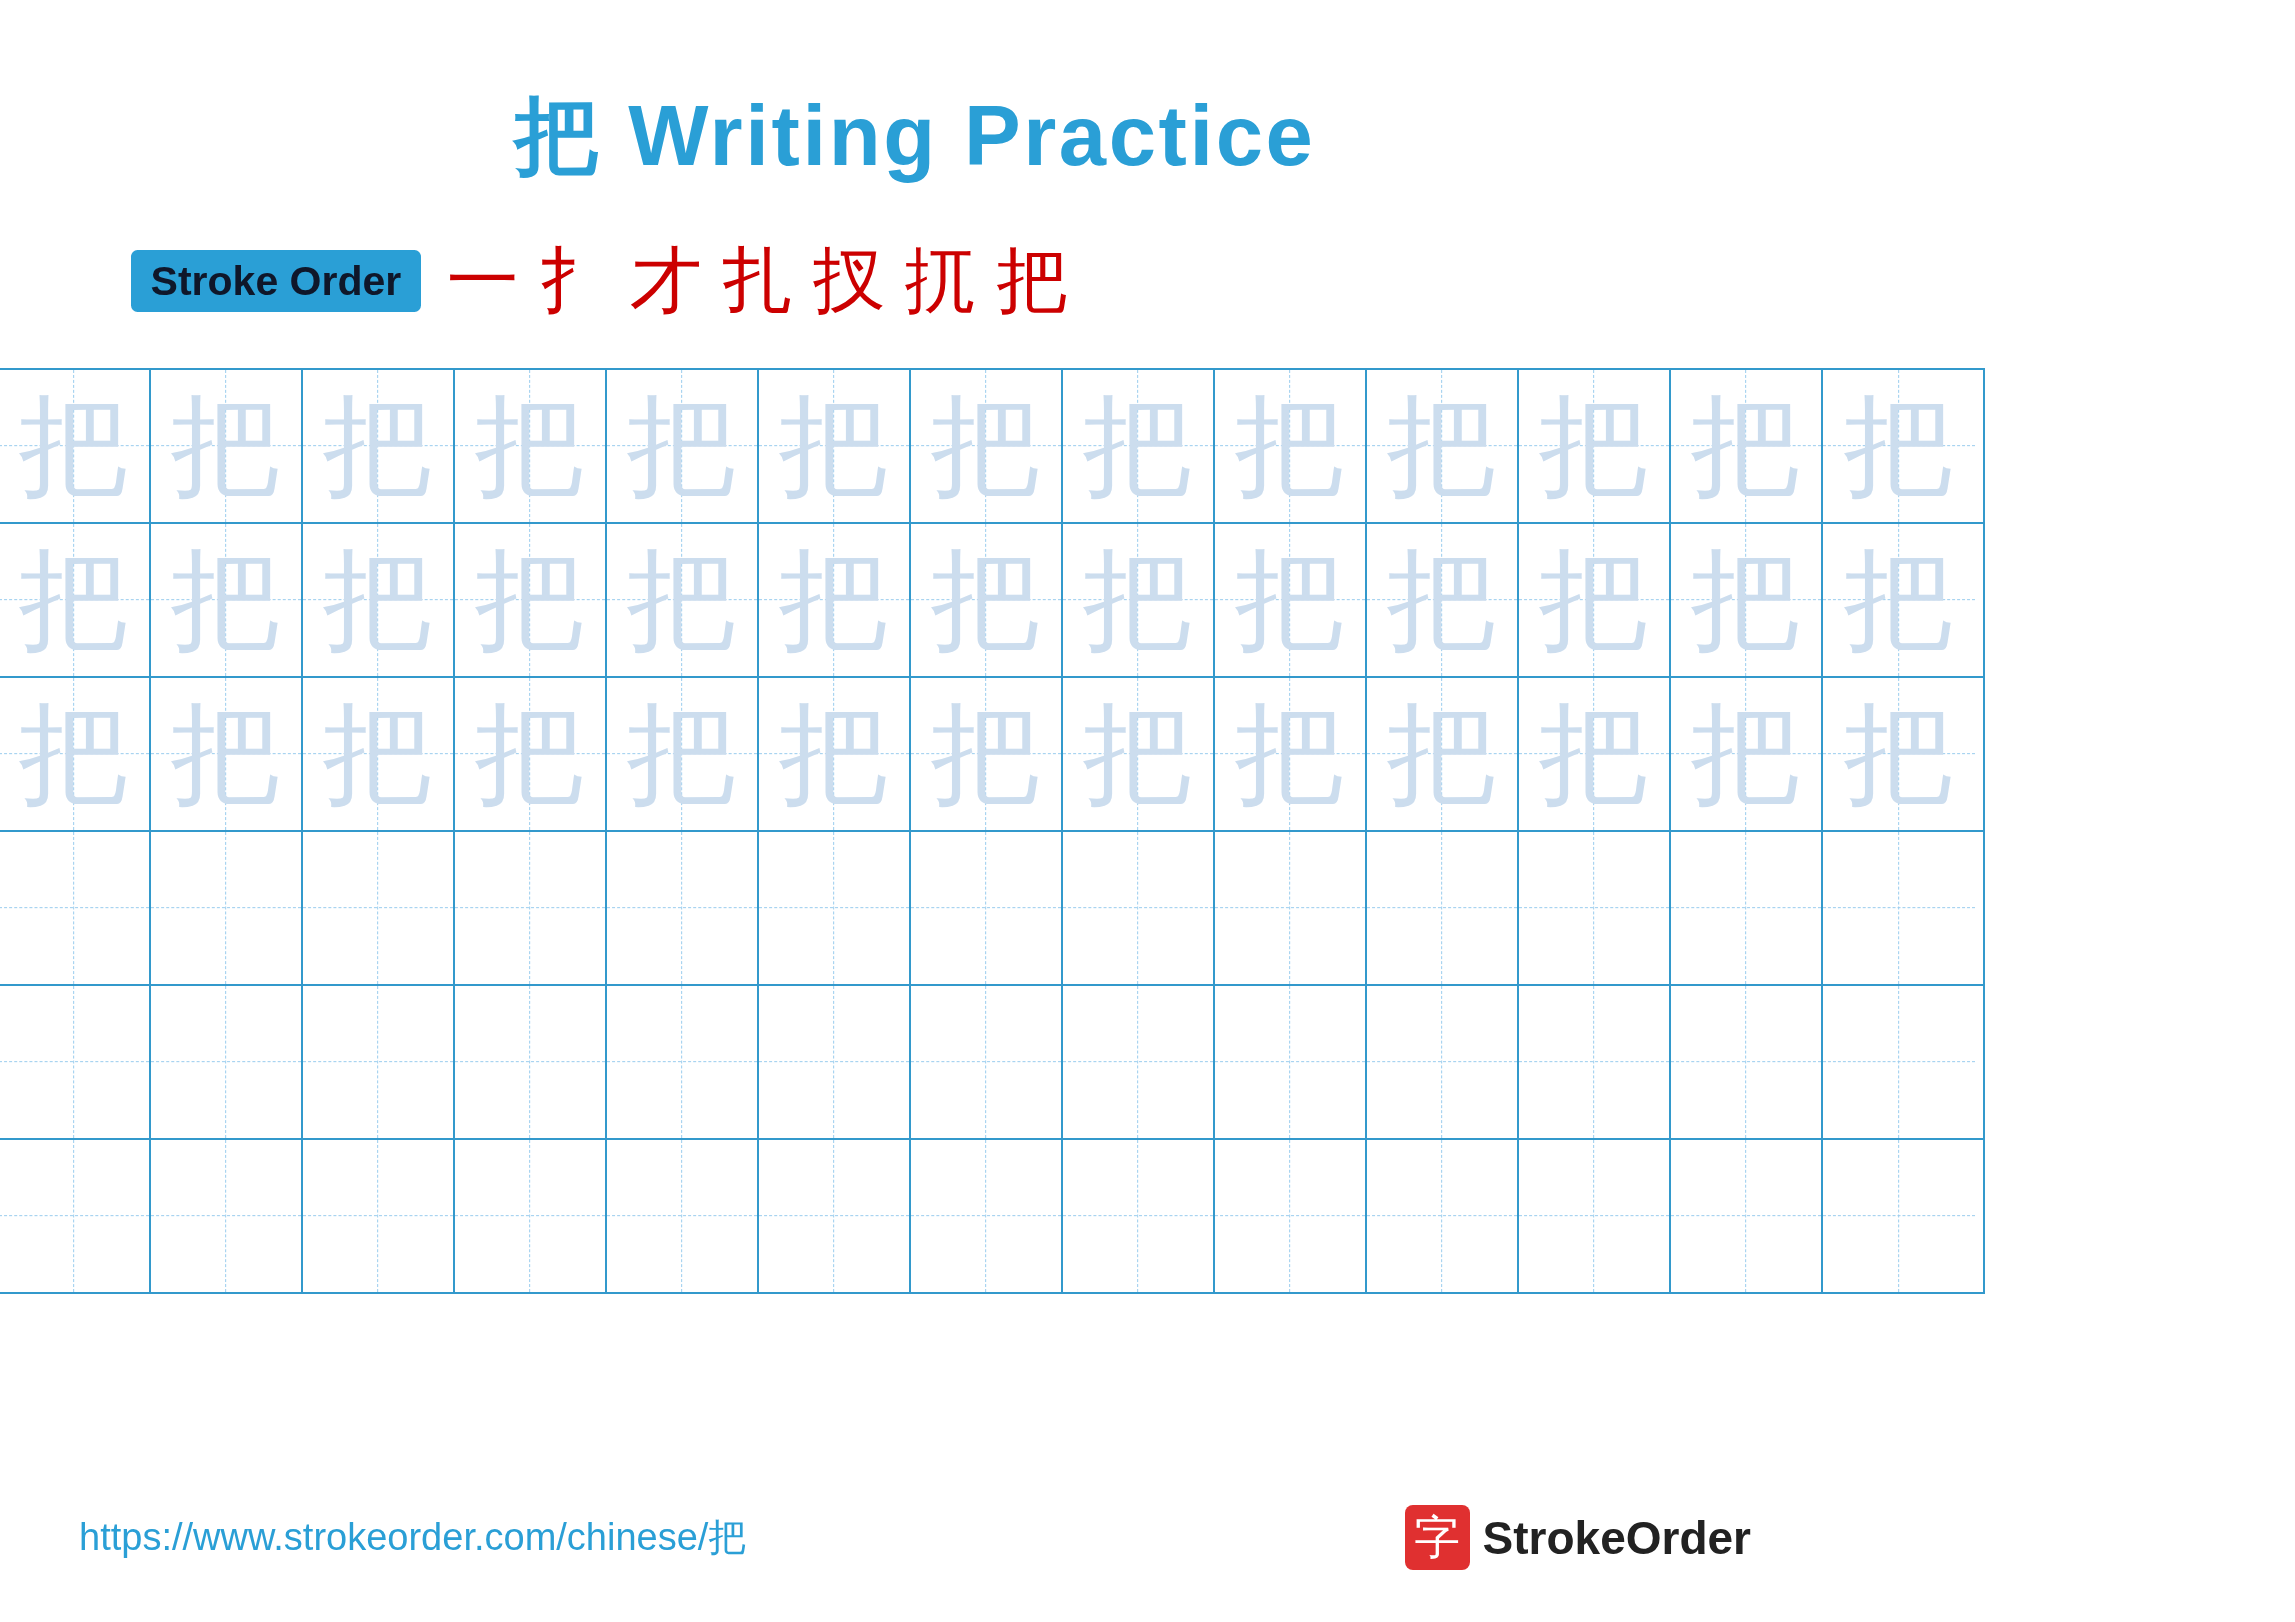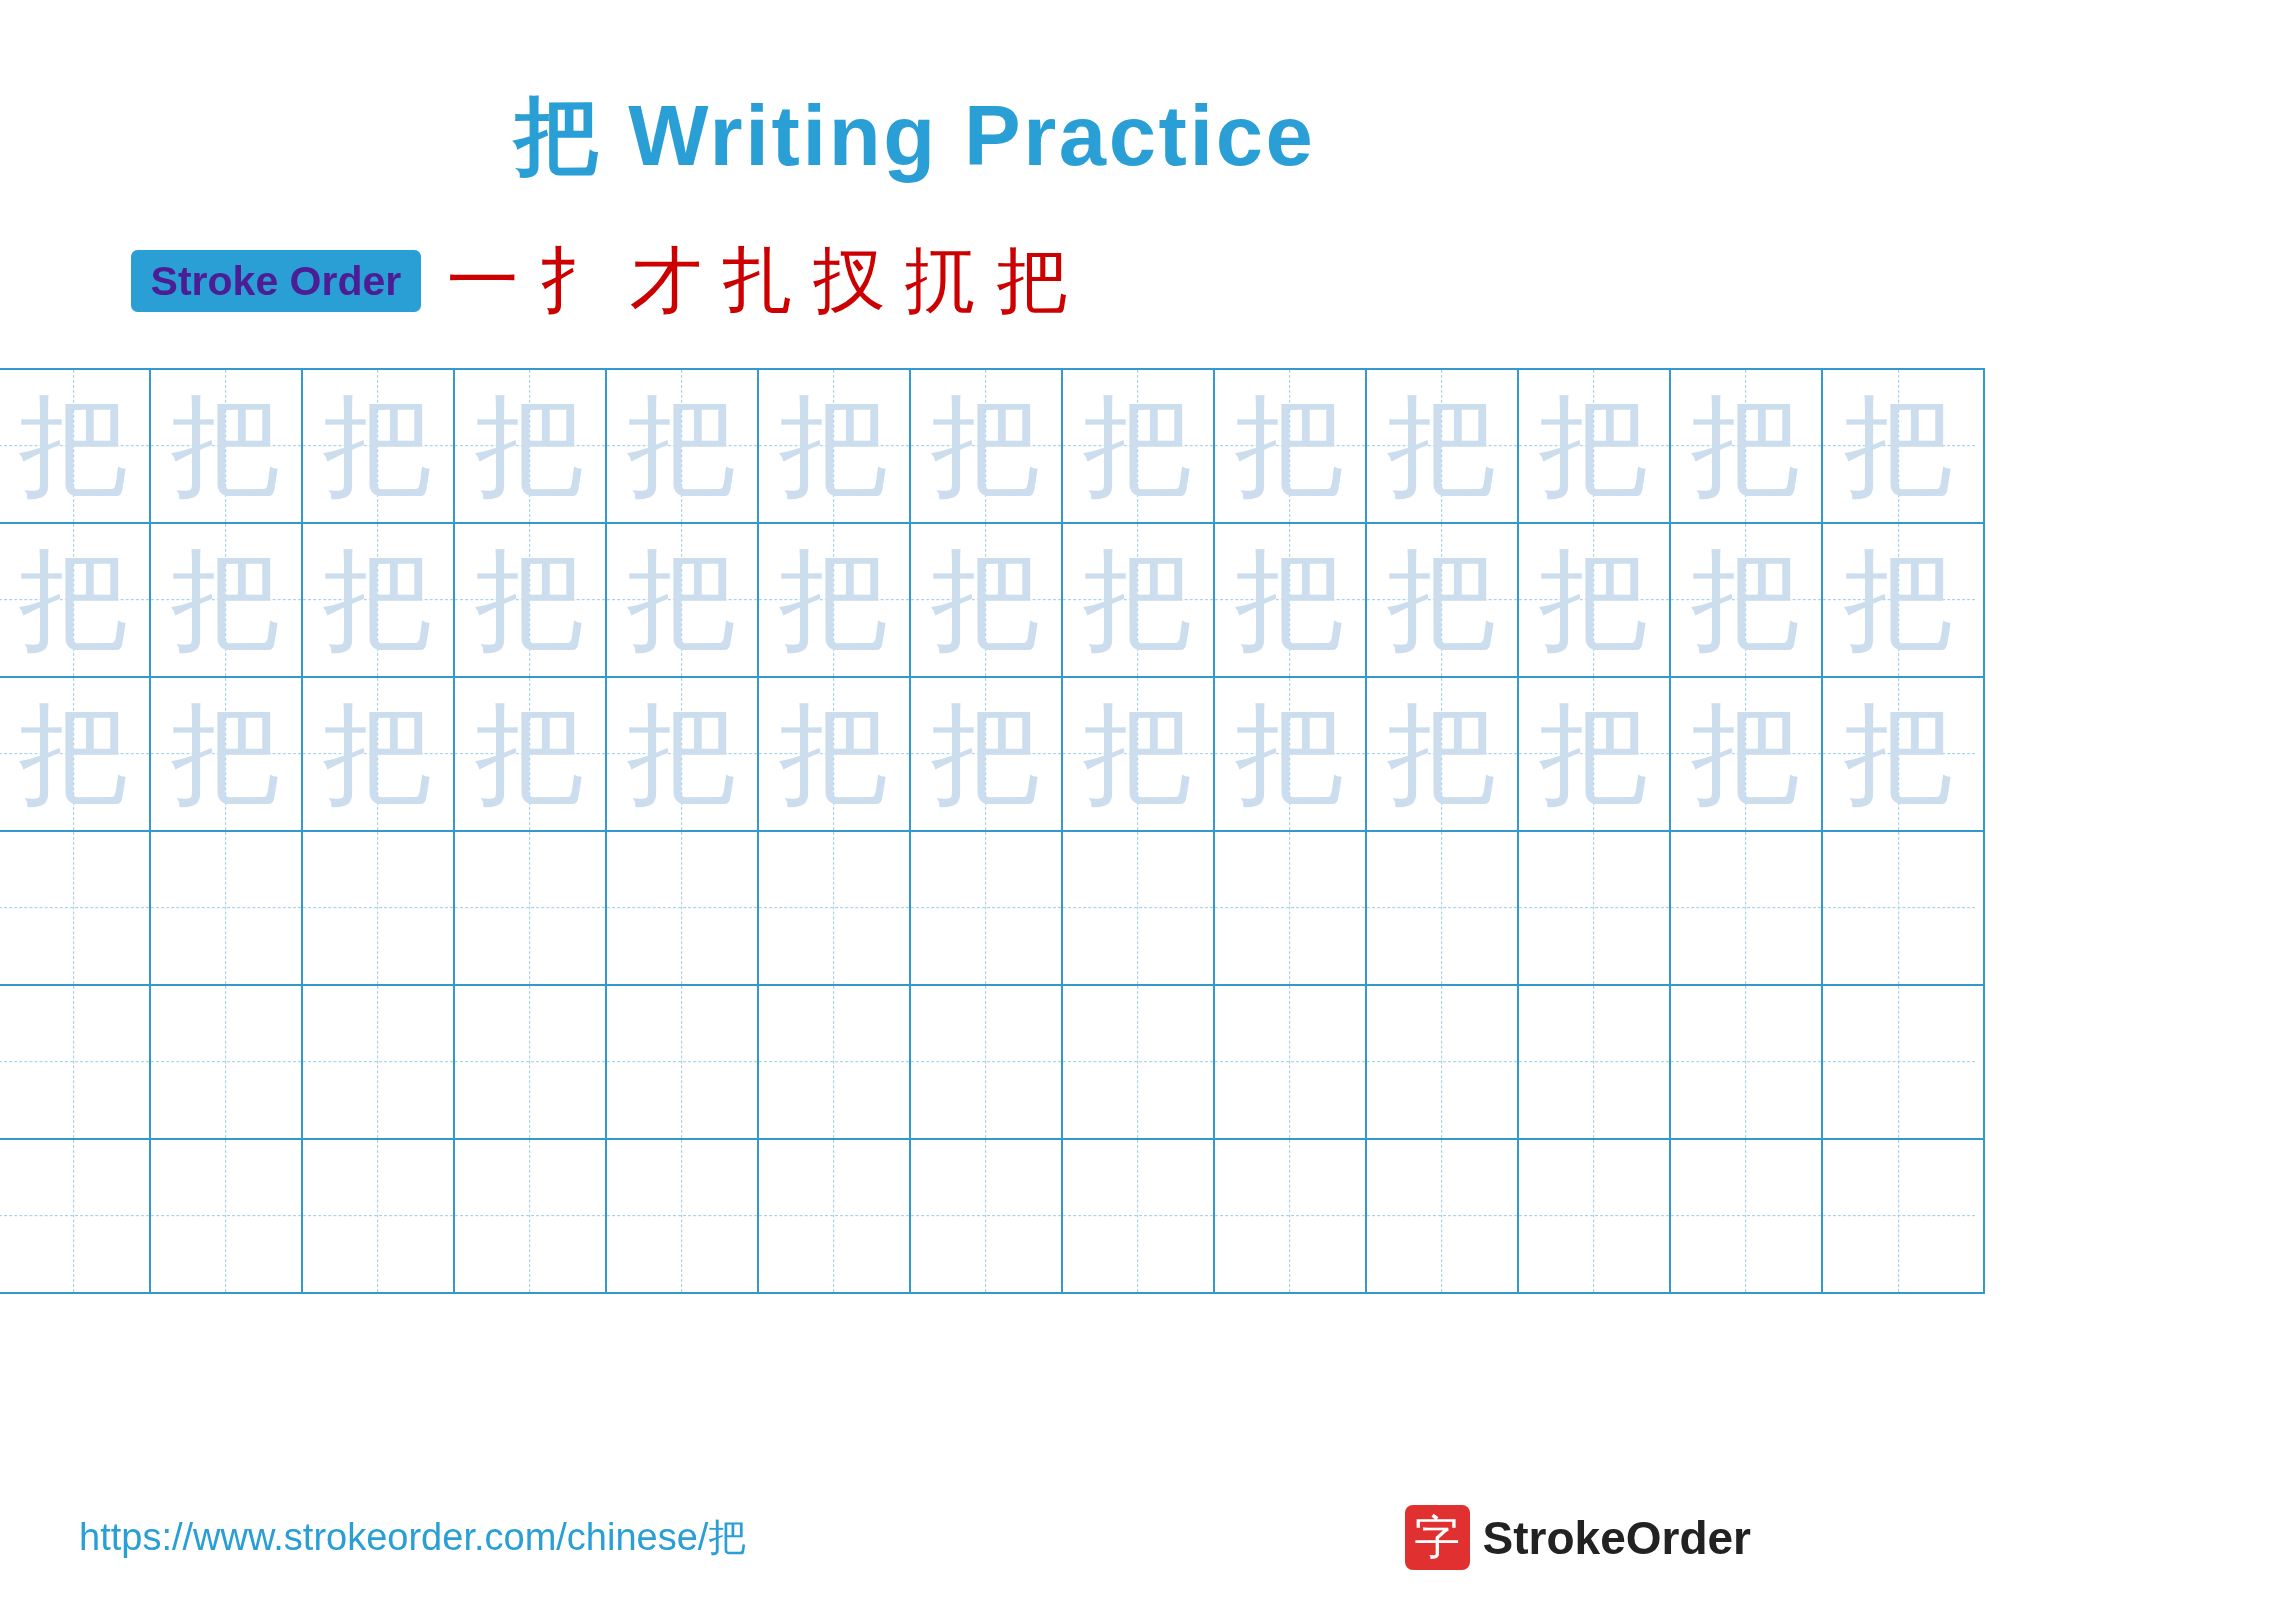--- a/index.html
+++ b/index.html
@@ -38,21 +38,21 @@
       display: flex;
       align-items: center;
       margin-top: 39px;
       margin-left: 52px;
       align-self: flex-start;
       padding-left: 79px;
     }
 
     .stroke-order-badge {
       background: #2a9fd6;
-      color: #4c1d95;
+      color: #0f172a;
       font-size: 41px;
       font-family: Arial, sans-serif;
       font-weight: bold;
       padding: 7.9px 19.6px;
       border-radius: 6.5px;
       margin-right: 26px;
     }
 
     .stroke-sequence {
       display: flex;

